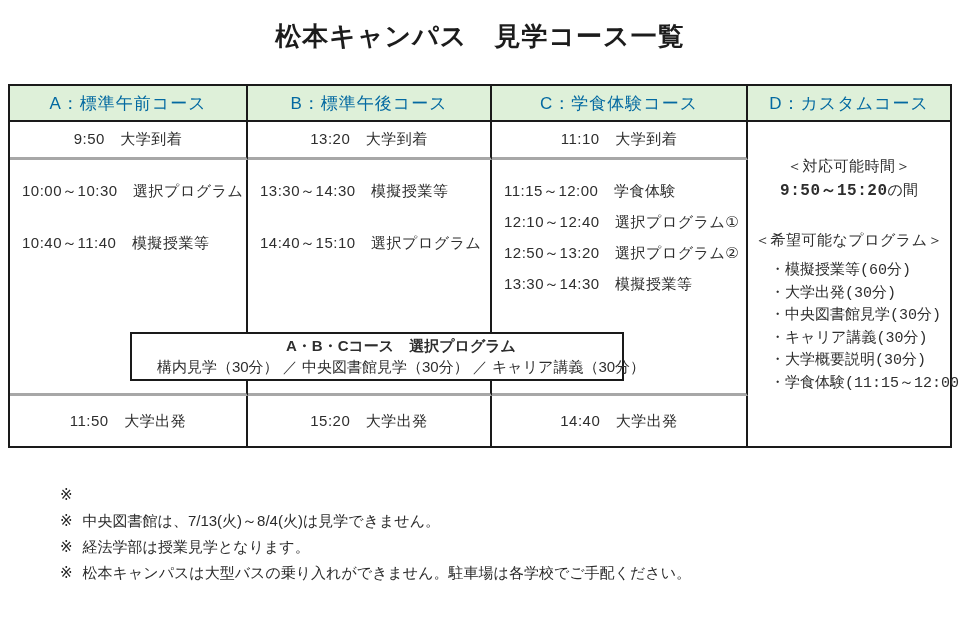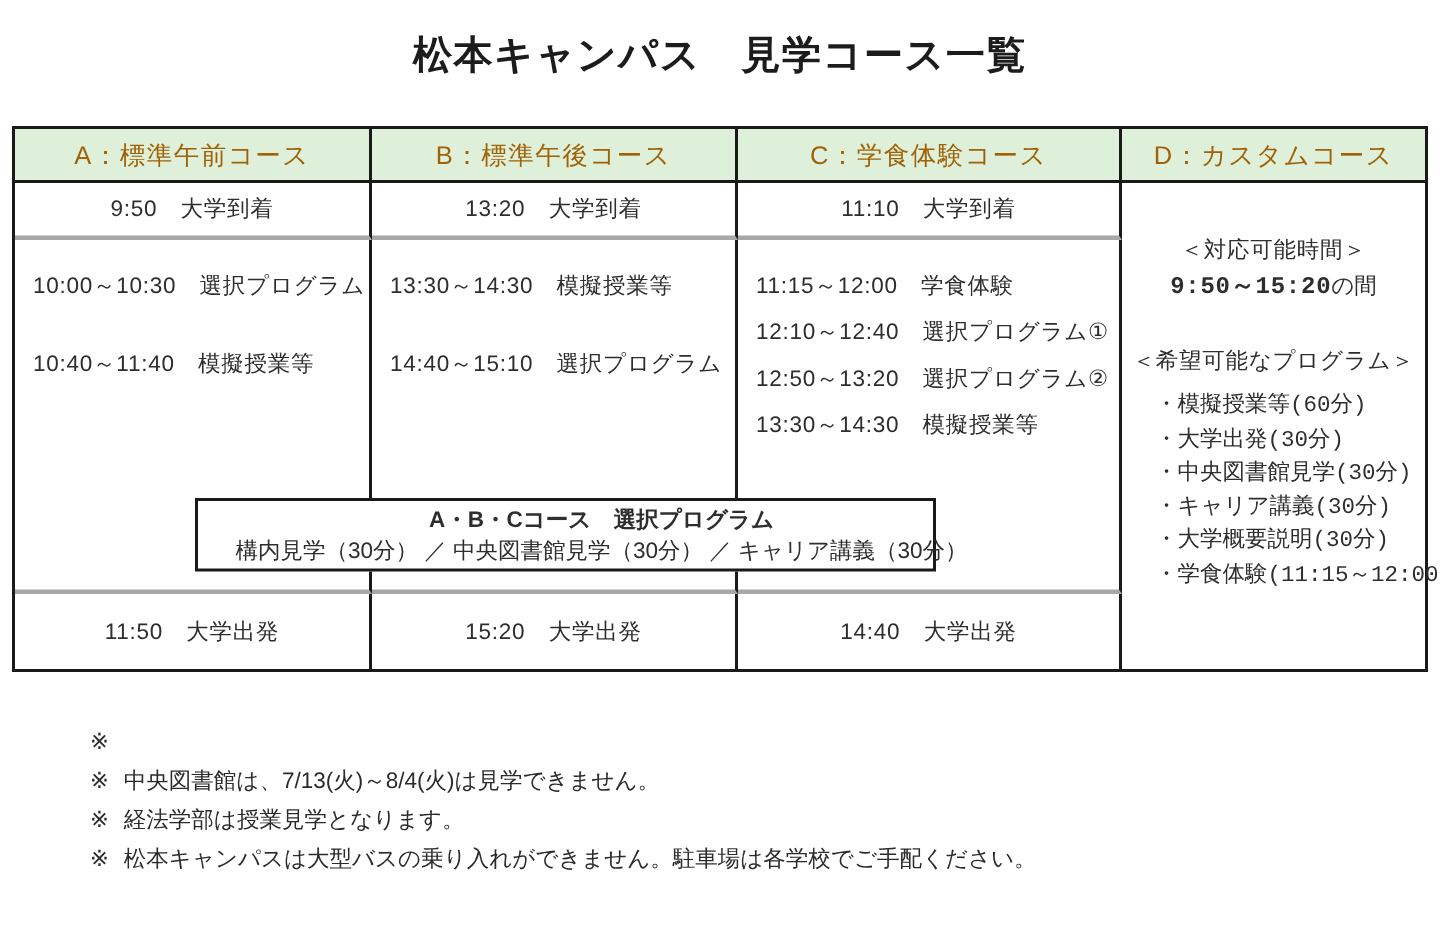--- a/index.html
+++ b/index.html
@@ -18,21 +18,21 @@
     border:2px solid #1a1a1a;background:#fff;
   }
   .cell{
     box-sizing:border-box;border-right:2px solid #1a1a1a;
     display:flex;align-items:center;justify-content:center;
     font-size:15px;white-space:nowrap;
   }
   .lastcol{border-right:none;}
   .r1{grid-row:1}.r2{grid-row:2}.r3{grid-row:3}.r4{grid-row:4}
   .c1{grid-column:1}.c2{grid-column:2}.c3{grid-column:3}.c4{grid-column:4}
-  .hdr{background:#def0d9;border-bottom:2px solid #1a1a1a;font-size:17px;letter-spacing:1px;color:#a16207;}
+  .hdr{background:#def0d9;border-bottom:2px solid #1a1a1a;font-size:17px;letter-spacing:1px;color:#0369a1;}
   .arr{border-bottom:3px solid #a7a7a7;letter-spacing:.5px;}
   .prog{
     border-bottom:3px solid #a7a7a7;flex-direction:column;align-items:flex-start;
     justify-content:flex-start;padding:23px 4px 0 12px;letter-spacing:.5px;
   }
   .gap-lg{row-gap:36px;}
   .gap-sm{row-gap:15px;}
   .prog-line{line-height:16px;}
   .dep{letter-spacing:.5px;}
   .dcell{

